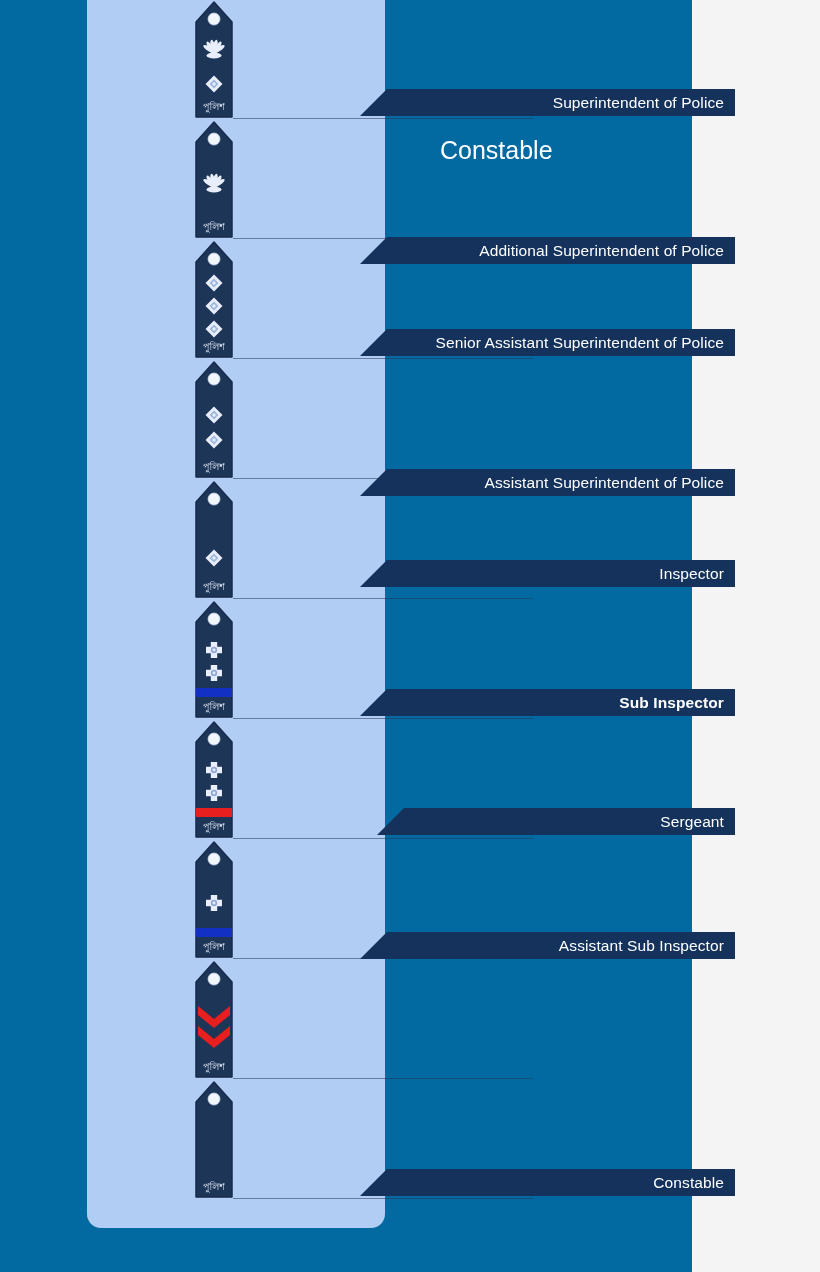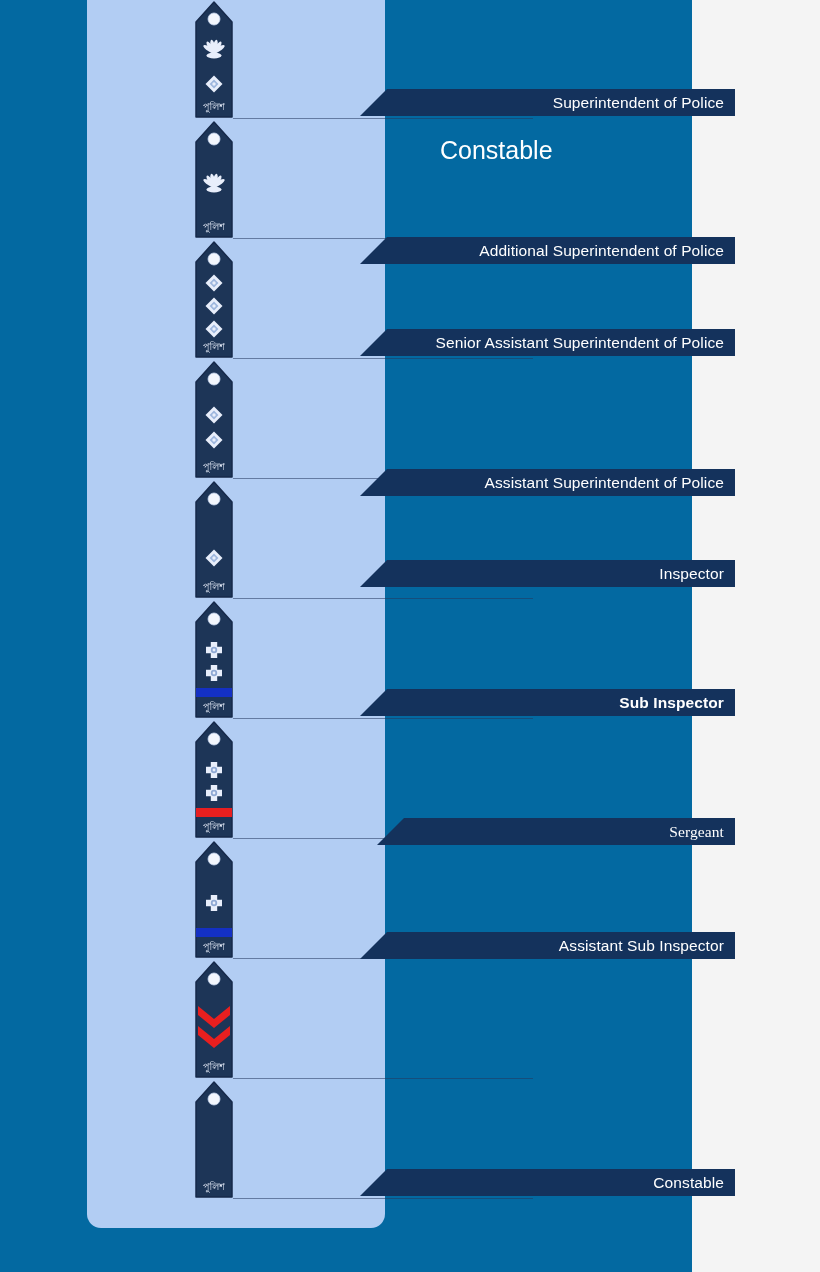--- a/index.html
+++ b/index.html
@@ -238,21 +238,21 @@
             <path d="M20.8 42 L27.2 42 L27.2 46.8 L32 46.8 L32 53.2 L27.2 53.2 L27.2 58 L20.8 58 L20.8 53.2 L16 53.2 L16 46.8 L20.8 46.8 Z" fill="#e8eefb"></path>
             <circle cx="24" cy="50" r="3.2" fill="#8fa9d4"></circle>
             <circle cx="24" cy="50" r="1.44" fill="#e8eefb"></circle>
             <path d="M20.8 65 L27.2 65 L27.2 69.8 L32 69.8 L32 76.2 L27.2 76.2 L27.2 81 L20.8 81 L20.8 76.2 L16 76.2 L16 69.8 L20.8 69.8 Z" fill="#e8eefb"></path>
             <circle cx="24" cy="73" r="3.2" fill="#8fa9d4"></circle>
             <circle cx="24" cy="73" r="1.44" fill="#e8eefb"></circle>
             <rect x="6" y="88" width="36" height="9" fill="#e81f1f"></rect>
             <text x="24" y="110" text-anchor="middle" font-family="DejaVu Sans, sans-serif" font-size="9.5" fill="#e8eefb">পুলিশ</text>
           </svg>
         </div>
-        <div class="banner" style="width: 358px; top: 98px; font-family: Liberation Serif, serif;">
+        <div class="banner" style="width: 358px; top: 88px;">
           <span class="banner-label">Sergeant</span>
         </div>
       </div>
       <div class="rank-row" style="top: 840px;">
         <div class="rank-baseline"></div>
         <div class="epaulette">
           <svg width="48" height="119" viewBox="0 0 48 119">
             <path d="M24 2 L42 22 L42 117 L6 117 L6 22 Z" fill="#1d3557" stroke="#16294a" stroke-width="1.5" stroke-linejoin="round"></path>
             <circle cx="24" cy="19" r="6" fill="#f2f6fd"></circle>
             <circle cx="24" cy="19" r="6" fill="none" stroke="#c7d6ef" stroke-width="0.8"></circle>

